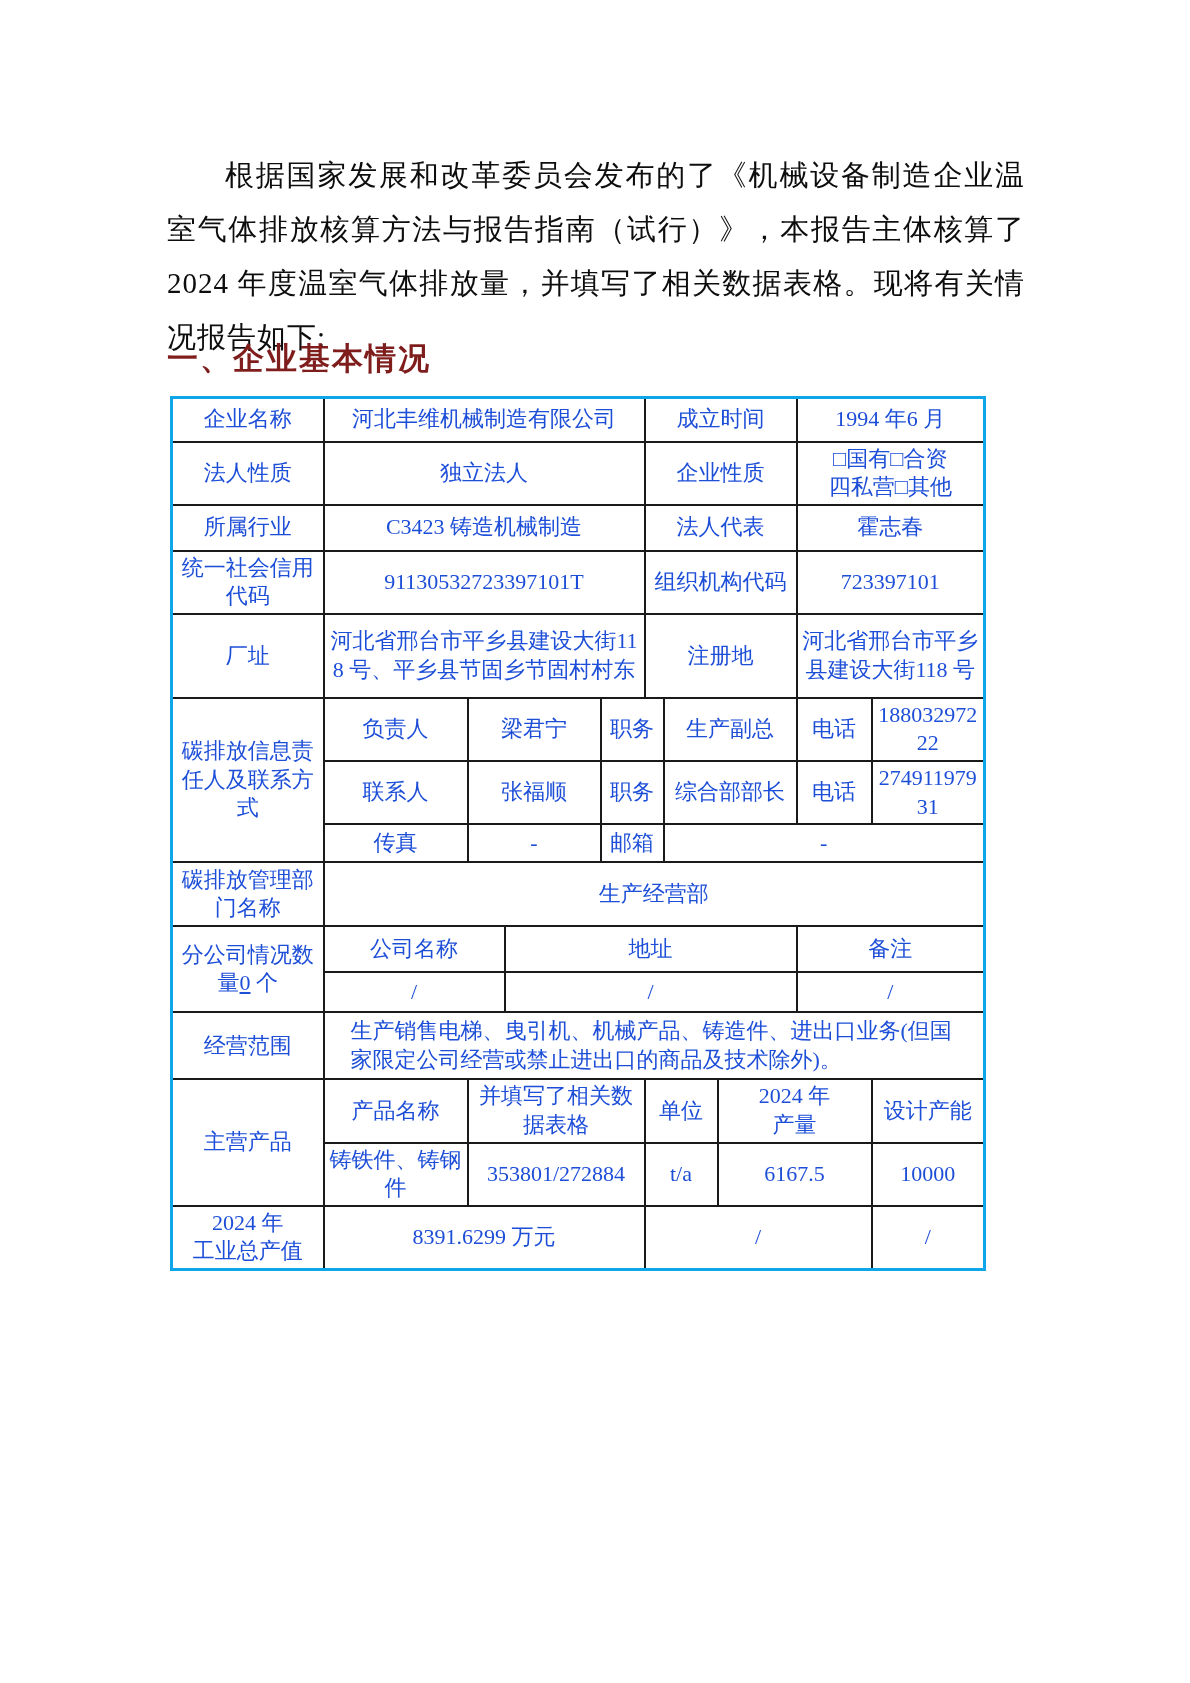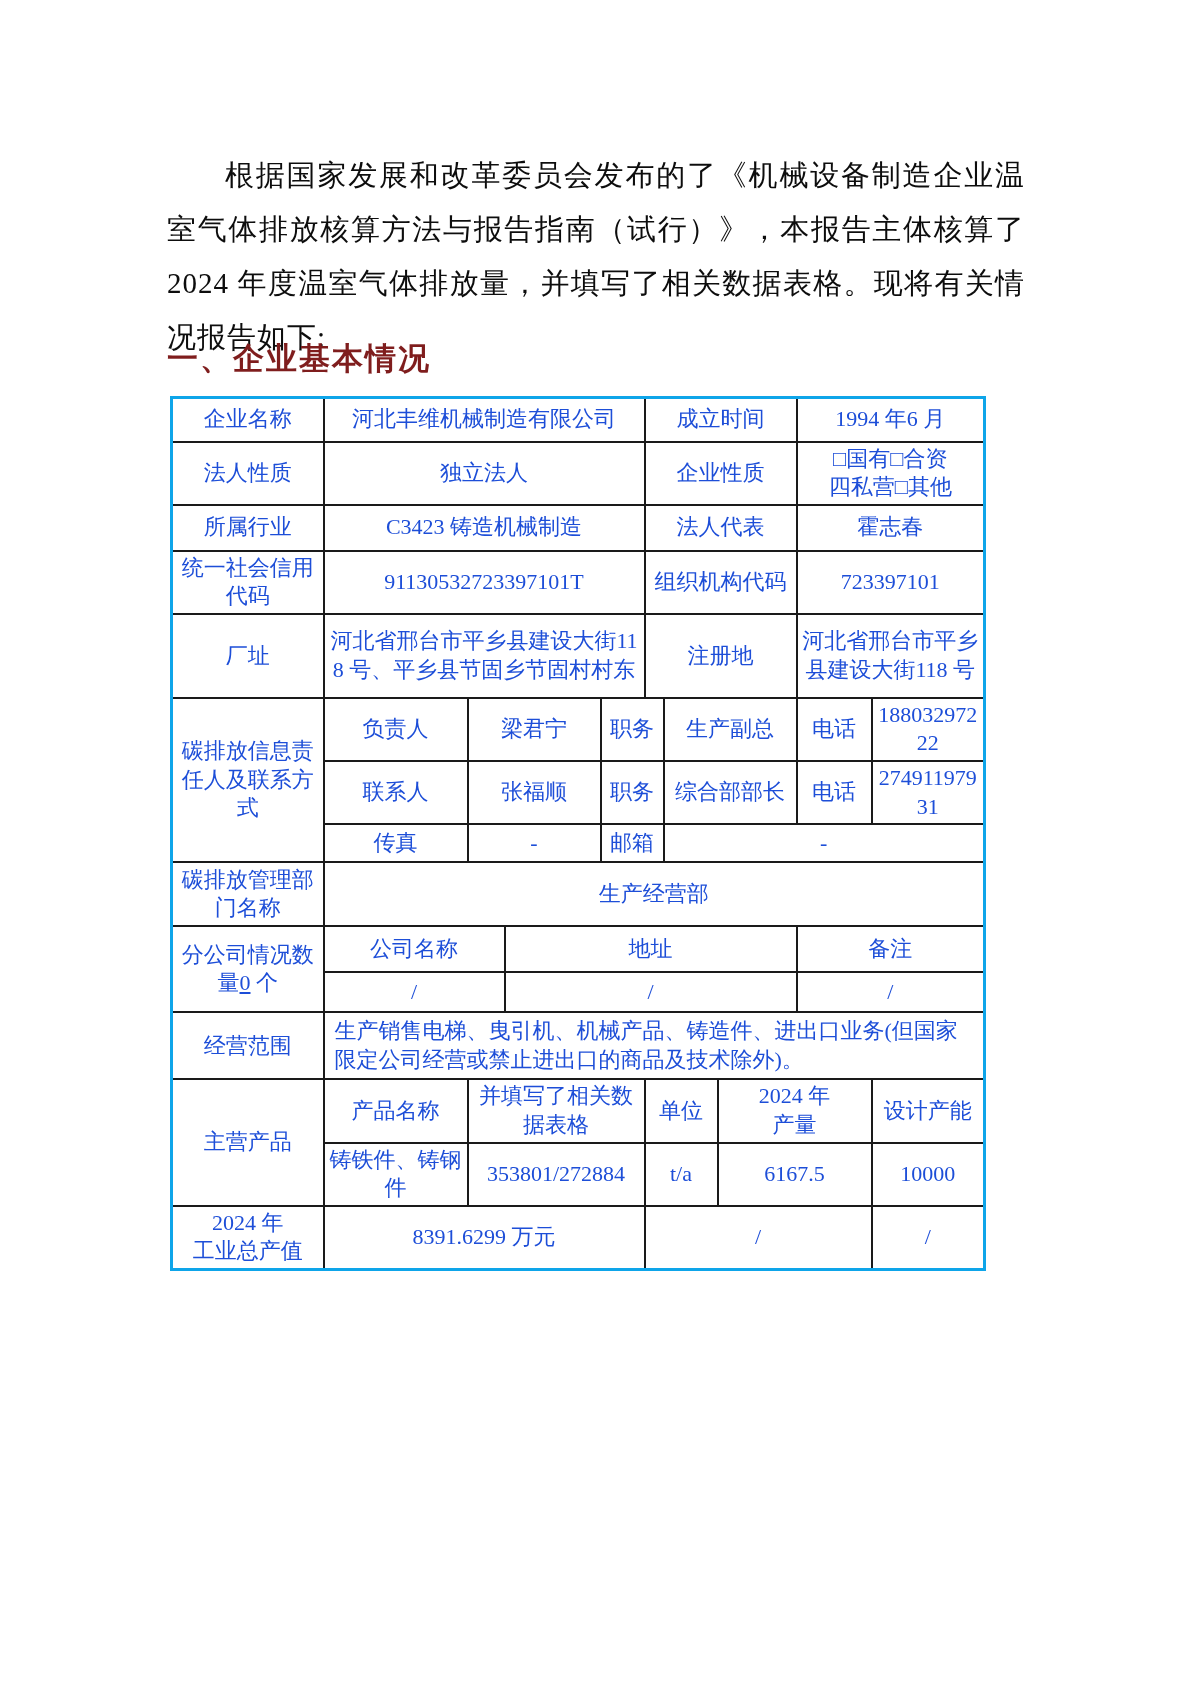--- a/index.html
+++ b/index.html
@@ -50,21 +50,21 @@
     border: 2px solid #1a1a1a;
     text-align: center;
     vertical-align: middle;
     padding: 2px 4px;
     line-height: 1.3;
     overflow: hidden;
     word-break: break-all;
   }
   table.info-table td.tl {
     text-align: left;
-    padding: 4px 10px;
+    padding: 4px 26px;
   }
   .u { text-decoration: underline; }
   .page-number {
     position: absolute;
     top: 1556px;
     left: 0;
     width: 1190px;
     text-align: center;
     font-size: 22px;
     color: #222222;

